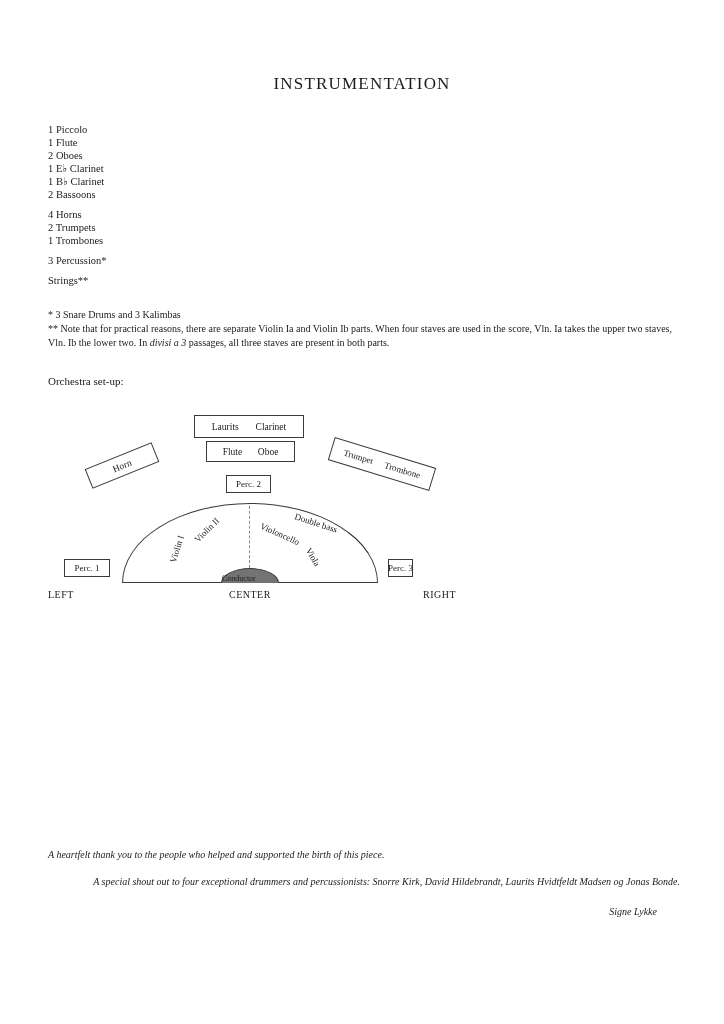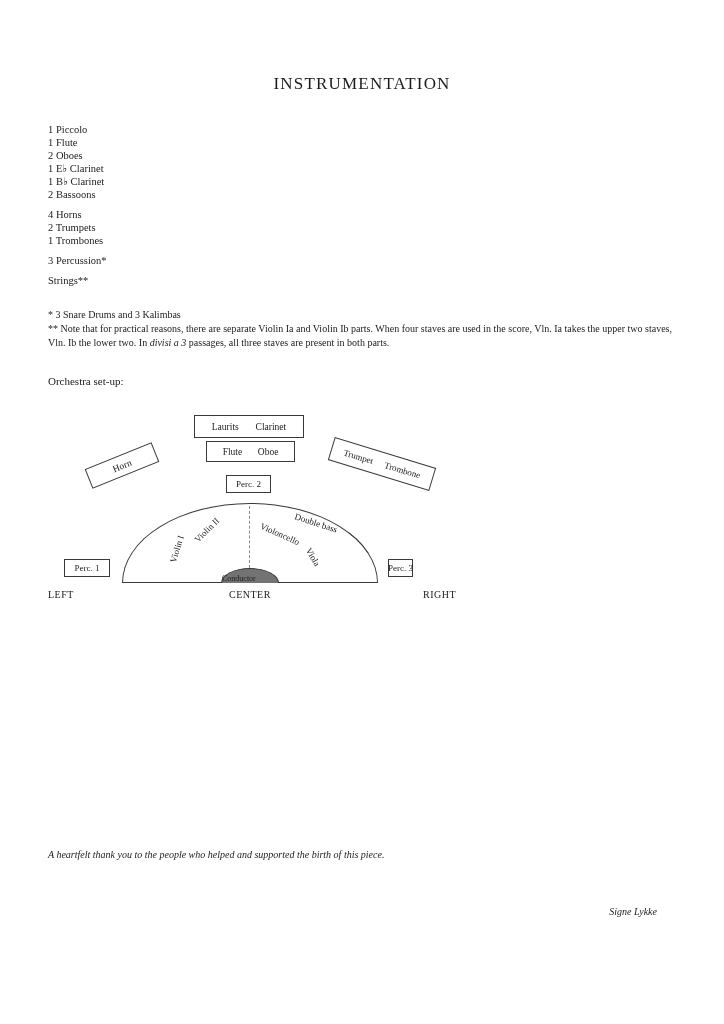--- a/index.html
+++ b/index.html
@@ -212,15 +212,16 @@
 
   <div class="dbox box-perc3">
     <span>Perc. 3</span>
   </div>
 
   <span class="pos-label pos-left">LEFT</span>
   <span class="pos-label pos-center">CENTER</span>
   <span class="pos-label pos-right">RIGHT</span>
 
   <p class="credit credit1">A heartfelt thank you to the people who helped and supported the birth of this piece.</p>
+  <p class="credit credit2">A special shout out to four exceptional drummers and percussionists:  Snorre Kirk, David Hildebrandt, Laurits Hvidtfeldt Madsen og Jonas Bonde.</p>
   <p class="signature">Signe Lykke</p>
 
 </div>
 
 </body></html>

